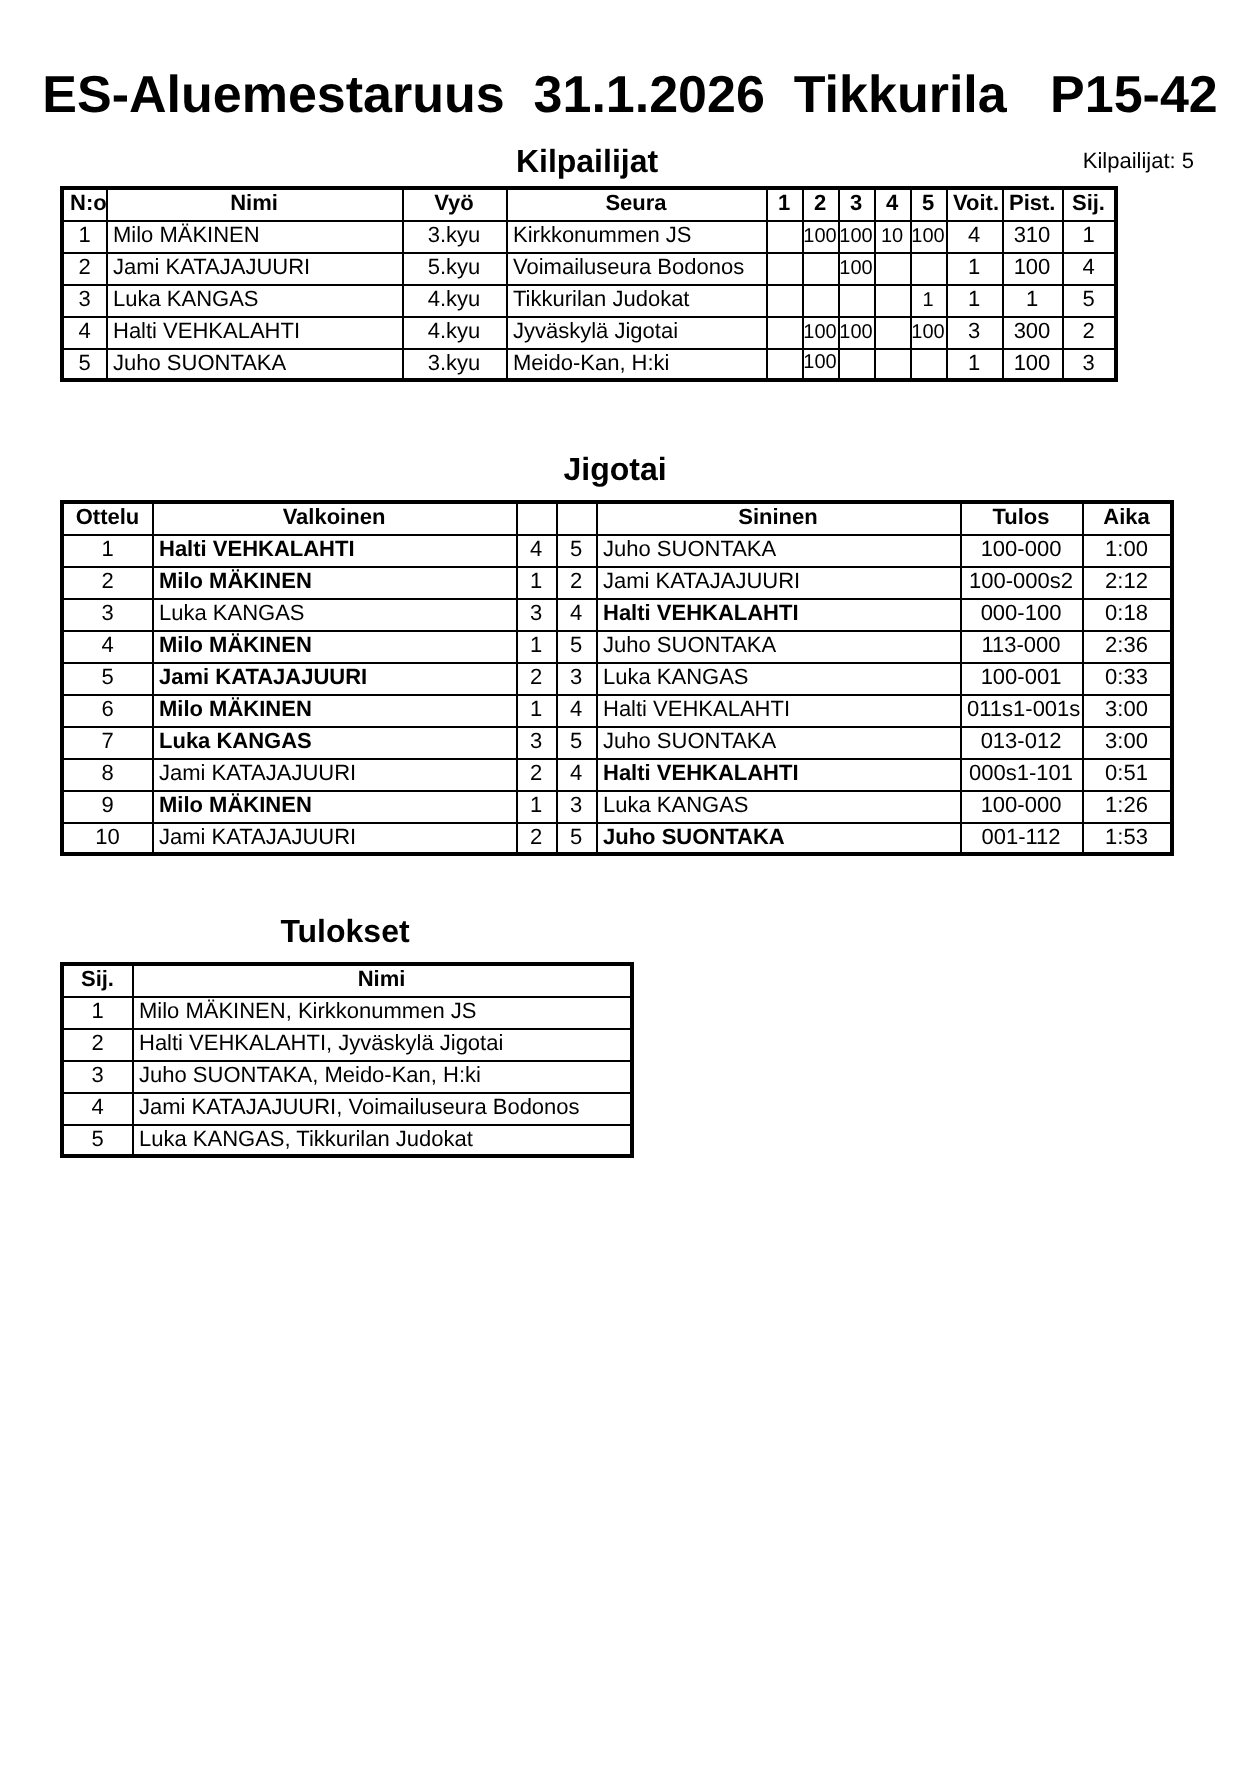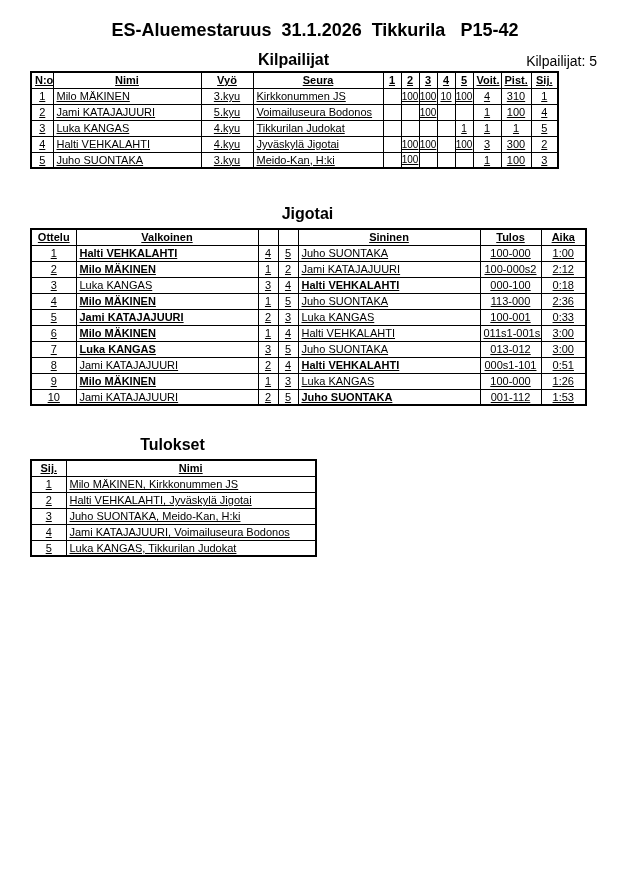--- a/index.html
+++ b/index.html
@@ -4,29 +4,29 @@
 <style>
   * { box-sizing: border-box; }
   html, body { margin: 0; padding: 0; }
   body {
     width: 630px; height: 891px;
     background: #ffffff; color: #000000;
     font-family: "Liberation Sans", sans-serif;
     position: relative;
   }
   .title {
-    font-size: 18px; font-weight: bold; text-align: center;
-    padding-top: 20px; white-space: pre;
+    font-size: 26px; font-weight: bold; text-align: center;
+    padding-top: 32px; white-space: pre;
   }
   .section-title { font-size: 16px; font-weight: bold; }
   .ktitle-row { position: relative; margin-top: 10px; height: 15px; }
   .ktitle-row .section-title { position: absolute; left: 30px; width: 527px; text-align: center; }
-  .count-label { position: absolute; right: 33px; top: 2px; font-size: 14px; font-weight: normal; }
-
-  table { border-collapse: collapse; table-layout: fixed; border: 2px solid #000; background: #fff; text-decoration: underline; }
+  .count-label { position: absolute; right: 33px; top: 2px; font-size: 11px; font-weight: normal; }
+
+  table { border-collapse: collapse; table-layout: fixed; border: 2px solid #000; background: #fff; }
   td, th {
     border: 1px solid #000;
     font-size: 11px; height: 16px;
     padding: 1px 3px;
     overflow: hidden; white-space: nowrap;
   }
   th { font-weight: bold; text-align: center; }
   .c { text-align: center; }
   .l { text-align: left; }
   .bold { font-weight: bold; }

